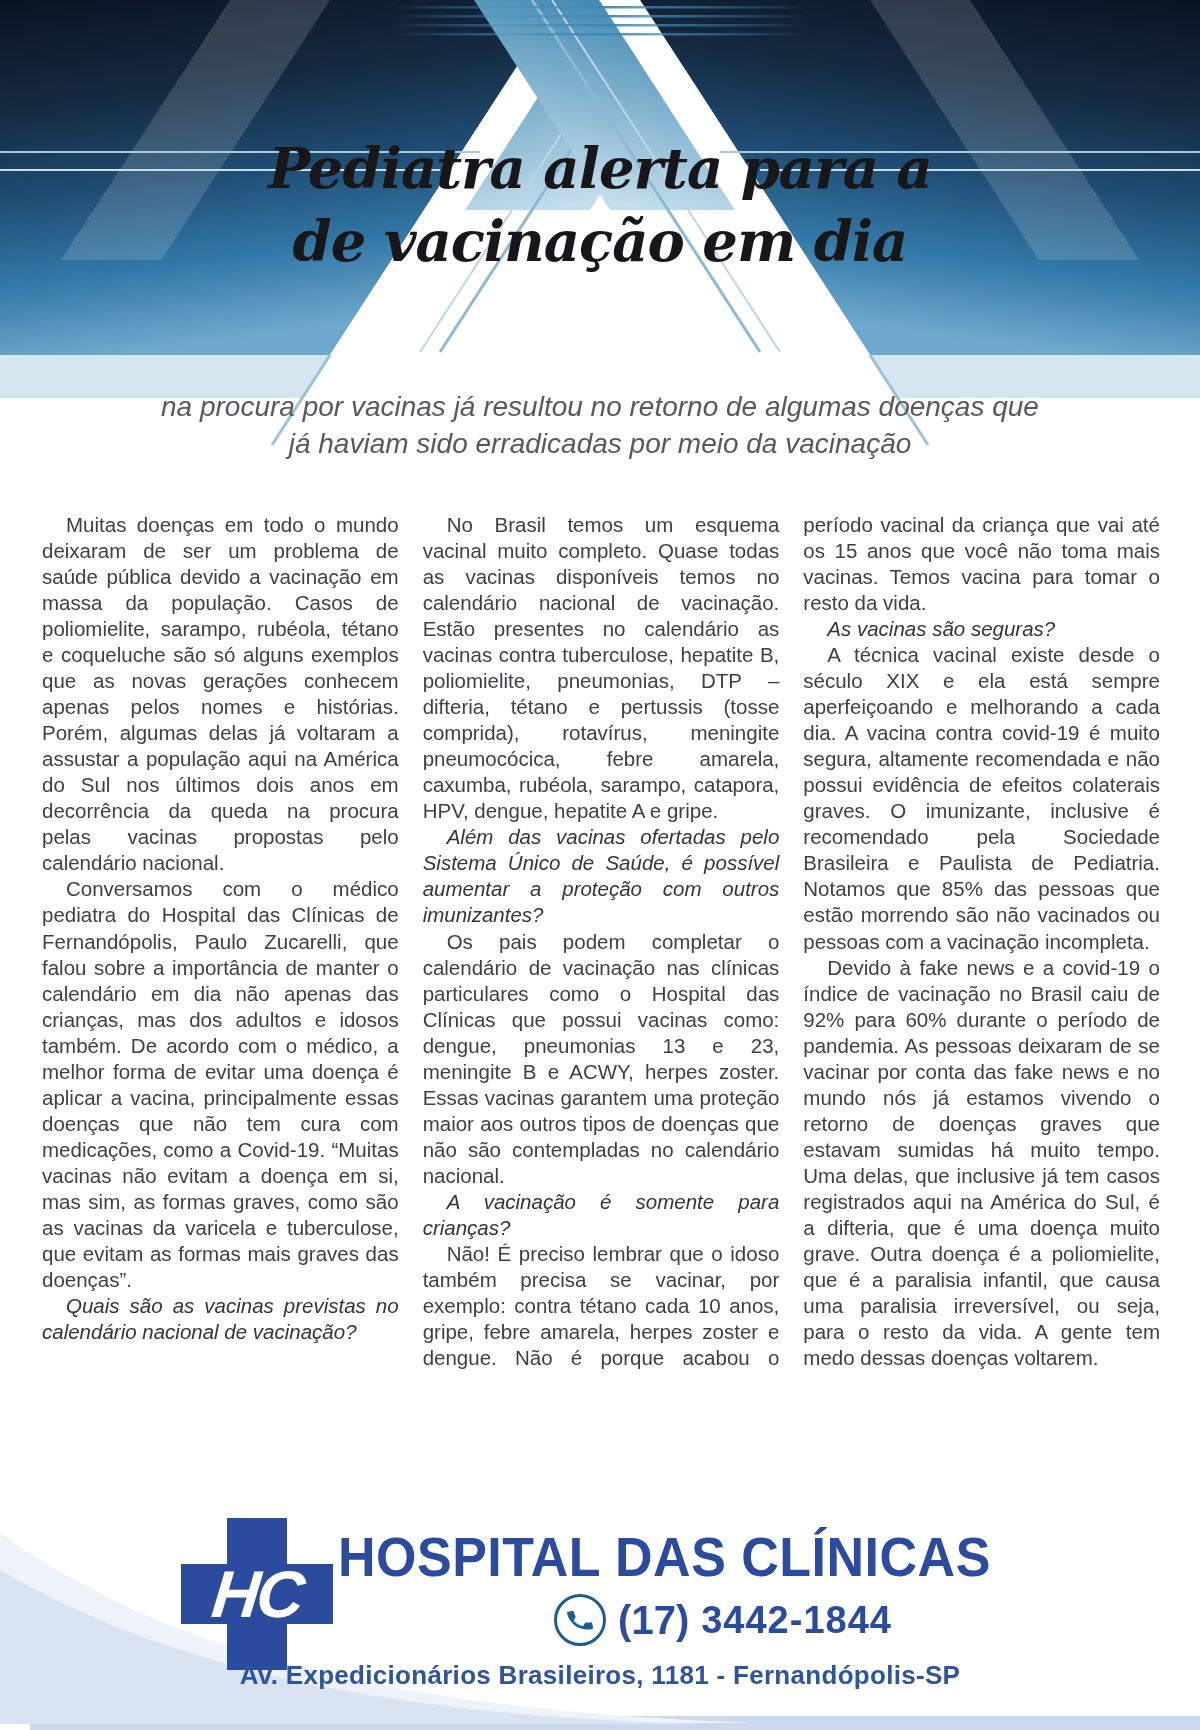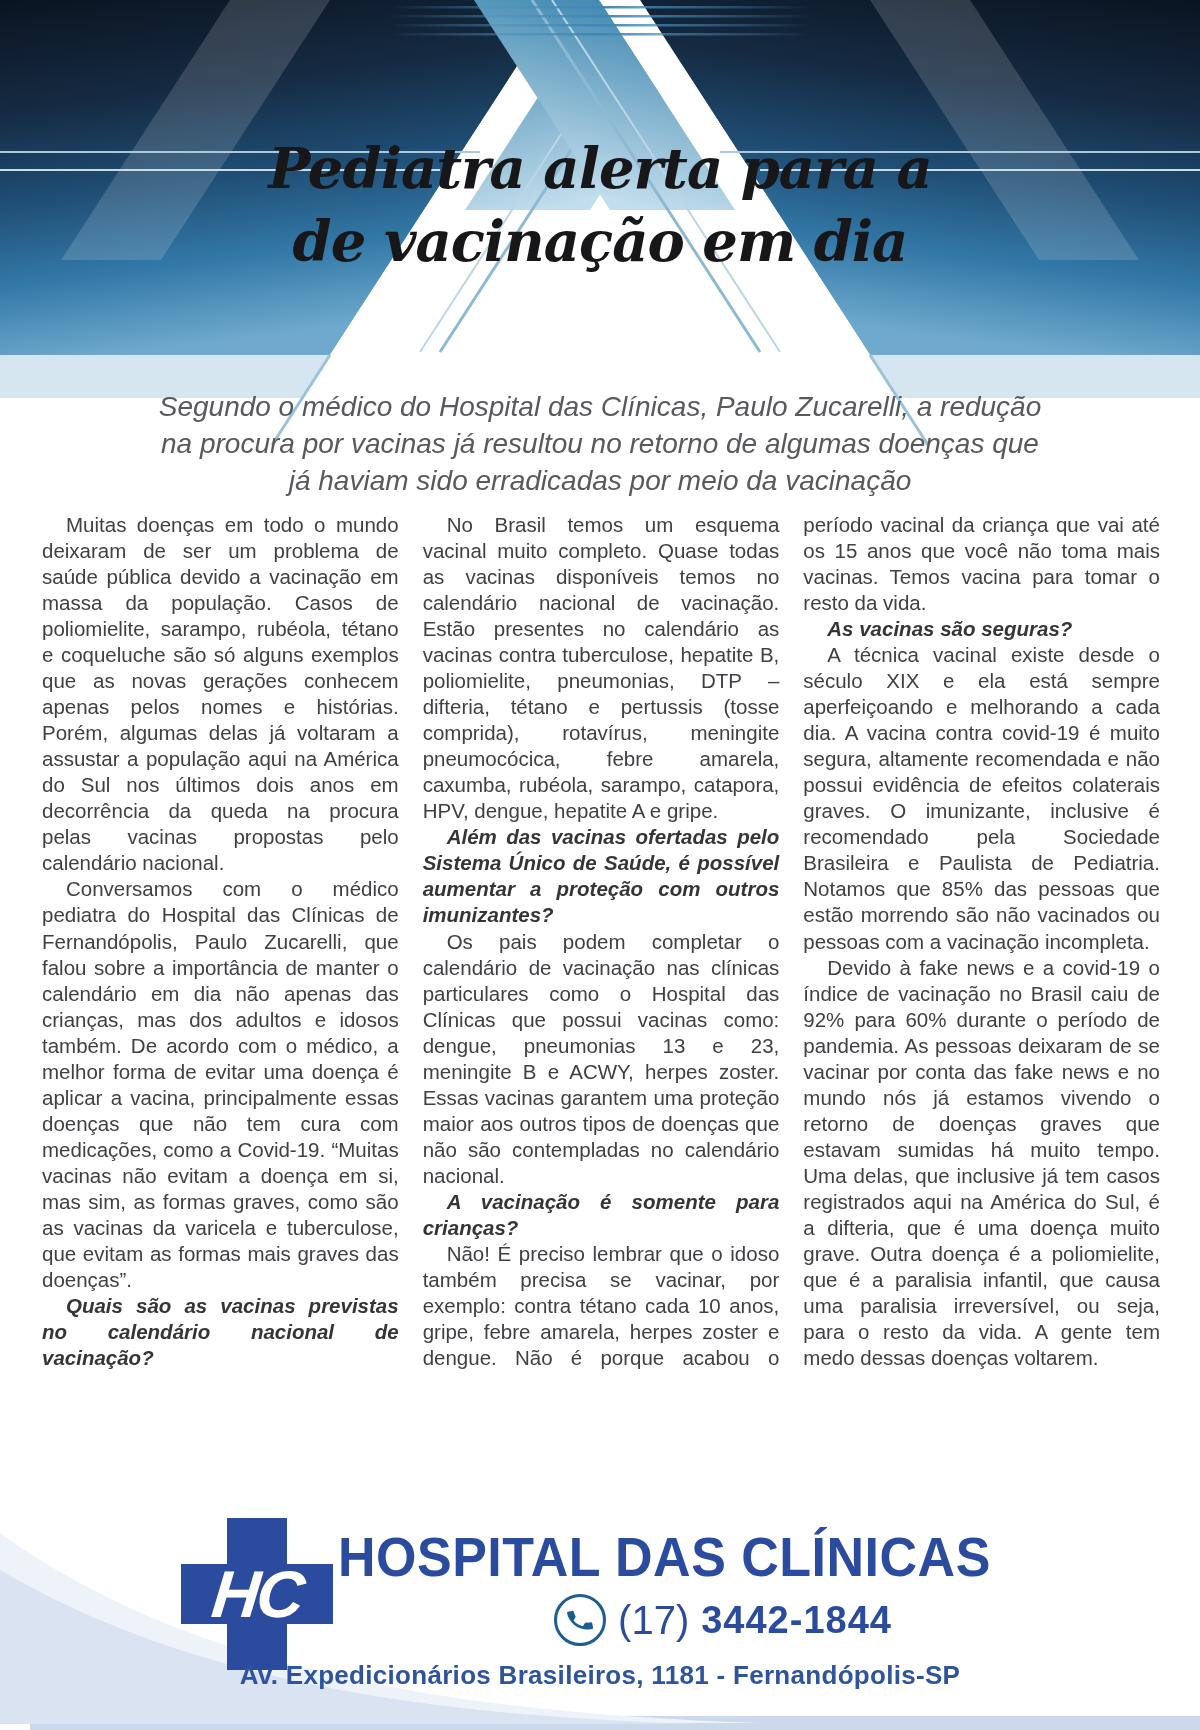--- a/index.html
+++ b/index.html
@@ -21,21 +21,21 @@
             width:1040px;text-align:center;color:#58595c;
             font-style:italic;font-size:28px;line-height:1.33;font-weight:500;}
   .subtitle .sline{white-space:nowrap;}
 
   
   .columns{position:absolute;top:512px;left:42px;width:1118px;height:882px;
            column-count:3;column-gap:24px;column-fill:auto;
            color:#3f4043;font-size:20.5px;line-height:1.27;
            text-align:justify;hyphens:auto;-webkit-hyphens:auto;overflow-wrap:break-word;}
   .columns p{margin:0;text-indent:24px;}
-  .columns p.q{font-weight:bold;font-style:italic;color:#353538;}
+  .columns p.q{font-weight:normal;font-style:italic;color:#353538;}
 
   
   .bottom-svg{position:absolute;bottom:0;left:0;display:block;z-index:0;}
   .footer{position:absolute;top:1500px;left:0;width:1200px;height:230px;z-index:1;}
 
   .hc-logo{position:absolute;left:181px;top:18px;width:152px;height:152px;}
   .hc-logo .cross-v{position:absolute;left:50%;top:0;transform:translateX(-50%);
                     width:60px;height:152px;background:#2b4b9e;}
   .hc-logo .cross-h{position:absolute;top:50%;left:0;transform:translateY(-50%);
                     width:152px;height:60px;background:#2b4b9e;}
@@ -45,21 +45,21 @@
 
   .hospital-name{position:absolute;left:338px;top:26px;color:#2b4b9e;
                  font-weight:bold;font-size:52px;letter-spacing:0.5px;white-space:nowrap;
                  transform:scaleY(1.05);transform-origin:left top;}
 
   .phone-row{position:absolute;left:338px;top:94px;width:770px;
              display:flex;align-items:center;justify-content:center;gap:12px;}
   .phone-badge{width:46px;height:46px;border:3px solid #1e5d90;border-radius:50%;
                display:flex;align-items:center;justify-content:center;flex:0 0 auto;}
   .phone-badge svg{display:block;}
-  .phone-area{color:#2b4b9e;font-size:40px;font-weight:400;}
+  .phone-area{color:#2b4b9e;font-size:40px;font-weight:700;}
   .phone-number{color:#2b4b9e;font-size:38px;font-weight:bold;letter-spacing:1px;}
 
   .address{position:absolute;left:0;top:160px;width:100%;text-align:center;
            color:#2f549f;font-size:26px;font-weight:700;letter-spacing:0.3px;}
 </style>
 </head>
 <body>
 
 <div class="page">
 
@@ -116,21 +116,20 @@
       <rect x="390" y="33" width="420" height="2.5" fill="url(#gLines)"></rect>
     </g>
   </svg>
 
   <div class="title">
     <div class="tline">Pediatra alerta para a</div>
     <div class="tline">de vacinação em dia</div>
   </div>
 
   <div class="subtitle">
-    <div class="sline">Segundo o médico do Hospital das Clínicas, Paulo Zucarelli, a redução</div>
     <div class="sline">na procura por vacinas já resultou no retorno de algumas doenças que</div>
     <div class="sline">já haviam sido erradicadas por meio da vacinação</div>
   </div>
 
   <div class="columns">
     <p>Muitas doenças em todo o mundo deixaram de ser um problema de saúde pública devido a vacinação em massa da população. Casos de poliomielite, sarampo, rubéola, tétano e coqueluche são só alguns exemplos que as novas gerações conhecem apenas pelos nomes e histórias. Porém, algumas delas já voltaram a assustar a população aqui na América do Sul nos últimos dois anos em decorrência da queda na procura pelas vacinas propostas pelo calendário nacional.</p>
     <p>Conversamos com o médico pediatra do Hospital das Clínicas de Fernandópolis, Paulo Zucarelli, que falou sobre a importância de manter o calendário em dia não apenas das crianças, mas dos adultos e idosos também. De acordo com o médico, a melhor forma de evitar uma doença é aplicar a vacina, principalmente essas doenças que não tem cura com medicações, como a Covid-19. “Muitas vacinas não evitam a doença em si, mas sim, as formas graves, como são as vacinas da varicela e tuberculose, que evitam as formas mais graves das doenças”.</p>
     <p class="q">Quais são as vacinas previstas no calendário nacional de vacinação?</p>
     <p>No Brasil temos um esquema vacinal muito completo. Quase todas as vacinas disponíveis temos no calendário nacional de vacinação. Estão presentes no calendário as vacinas contra tuberculose, hepatite B, poliomielite, pneumonias, DTP – difteria, tétano e pertussis (tosse comprida), rotavírus, meningite pneumocócica, febre amarela, caxumba, rubéola, sarampo, catapora, HPV, dengue, hepatite A e gripe.</p>
     <p class="q">Além das vacinas ofertadas pelo Sistema Único de Saúde, é possível aumentar a proteção com outros imunizantes?</p>

